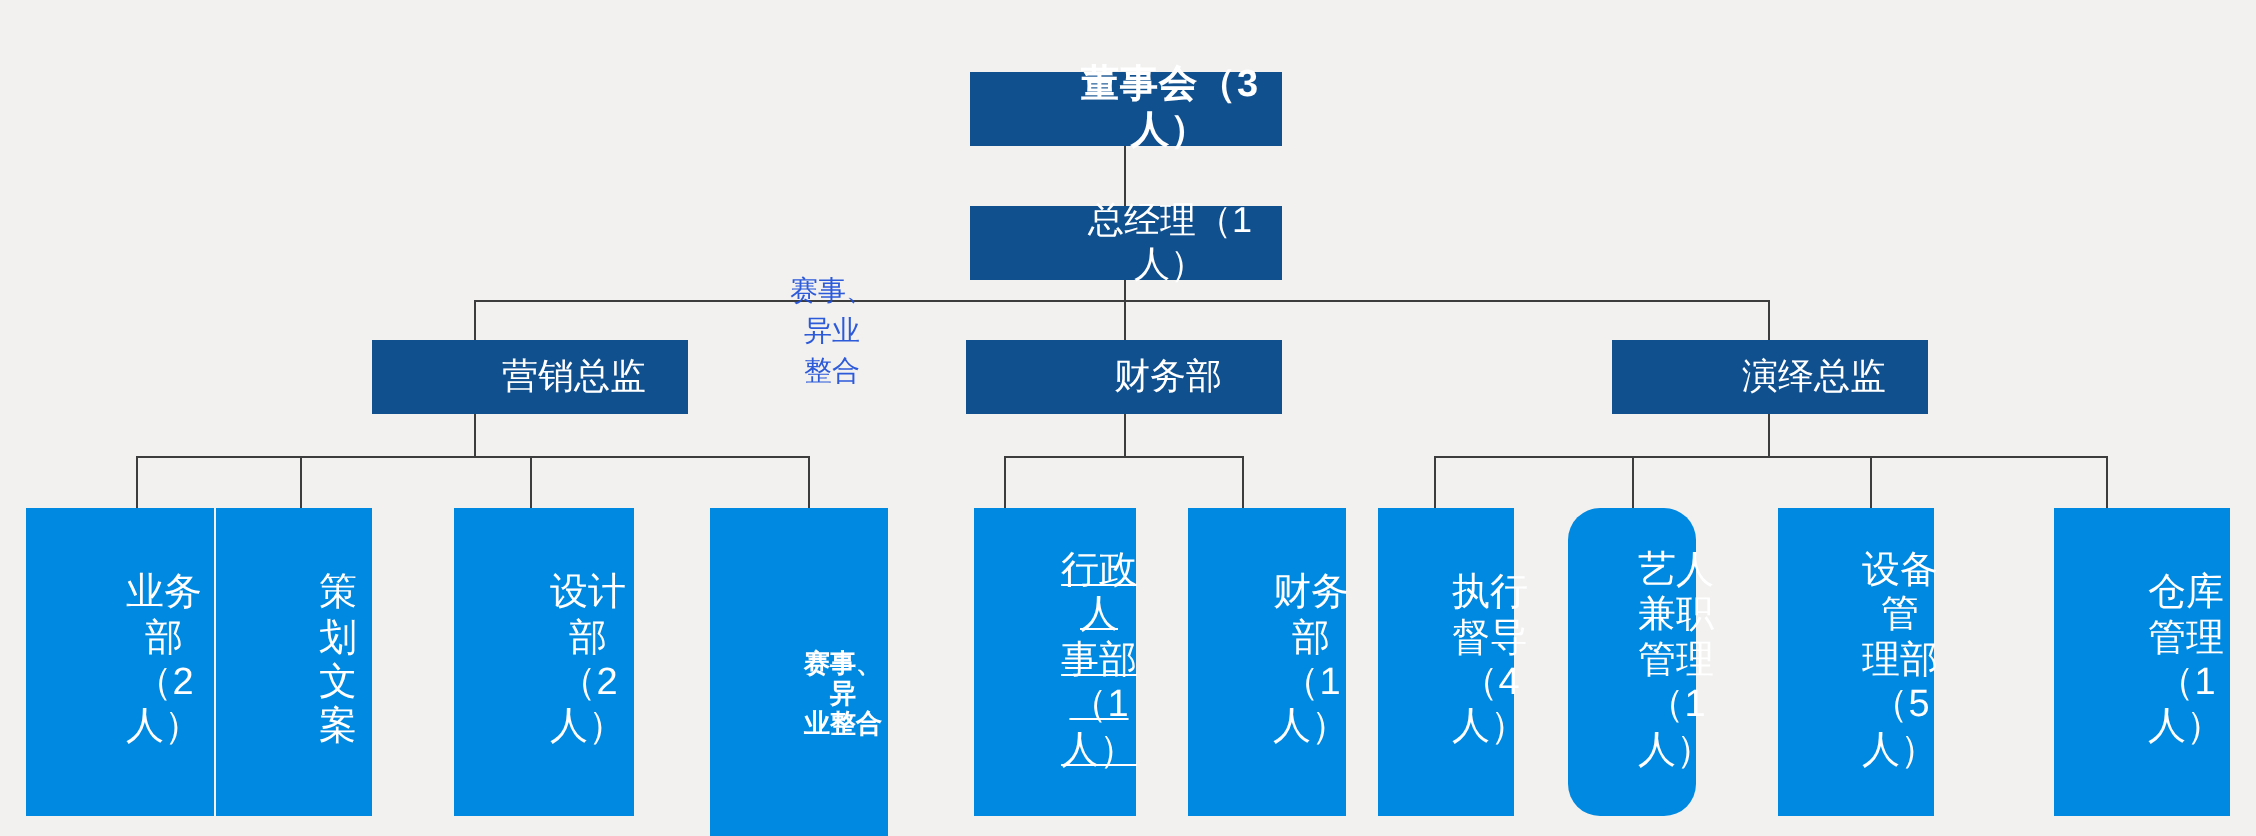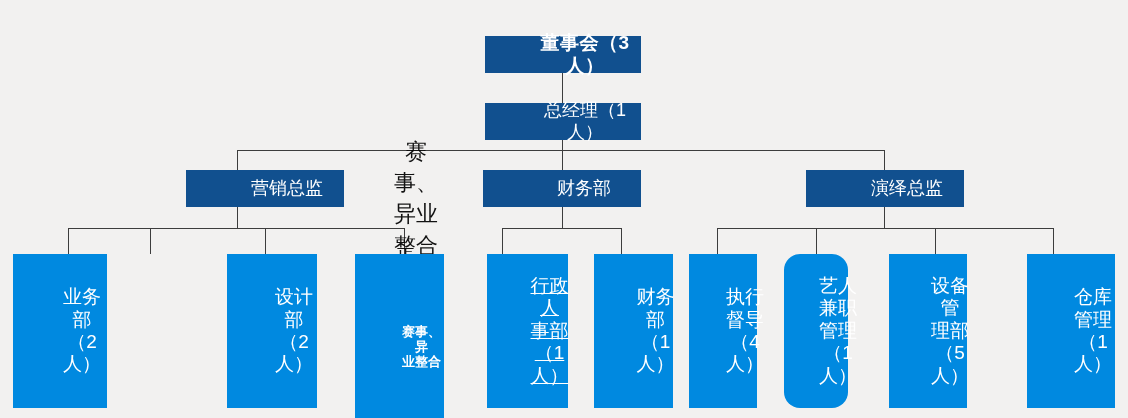--- a/index.html
+++ b/index.html
@@ -44,22 +44,22 @@
     position: absolute;
     background: #3d3d3d;
     z-index: 1;
   }
   .ln.v { width: 1px; }
   .ln.h { height: 1px; }
 
   .watermark {
     position: absolute;
     z-index: 2;
-    color: #000000;
-    font-size: 22px;
+    color: #1d4ed8;
+    font-size: 14px;
     line-height: 1.42;
     text-align: center;
     white-space: pre-line;
     font-weight: normal;
     opacity: 0.92;
   }
 </style>
 </head>
 <body>
 
@@ -102,20 +102,22 @@
 
   <div class="node dark lvl2" style="left:158px; top:170px; width:158px; height:37px;margin-left:28px;">营销总监</div>
 
   <div class="node dark lvl2" style="left:483px; top:170px; width:158px; height:37px;">财务部</div>
 
   <div class="node dark lvl2" style="left:806px; top:170px; width:158px; height:37px;">演绎总监</div>
 
   <div class="node bright leaf" style="left:13px; top:254px; width:94px; height:154px;">业务部
 （2人）</div>
 
+  <div class="node bright leaf" style="left:108px; top:254px; width:78px; height:154px;">策划
+文案</div>
 
   <div class="node bright leaf" style="left:227px; top:254px; width:90px; height:154px;">设计部
 （2人）</div>
 
   <div class="node bright leaf small" style="left:355px; top:254px; width:89px; height:185px;">赛事、异
 业整合</div>
 
   <div class="node bright leaf" style="left:487px; top:254px; width:81px; height:154px;text-decoration:underline;">行政人
 事部
 （1人）</div>

